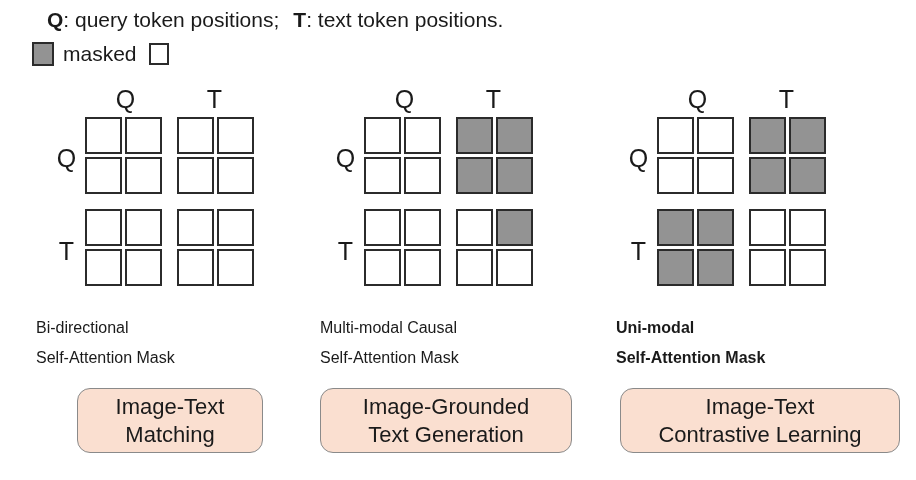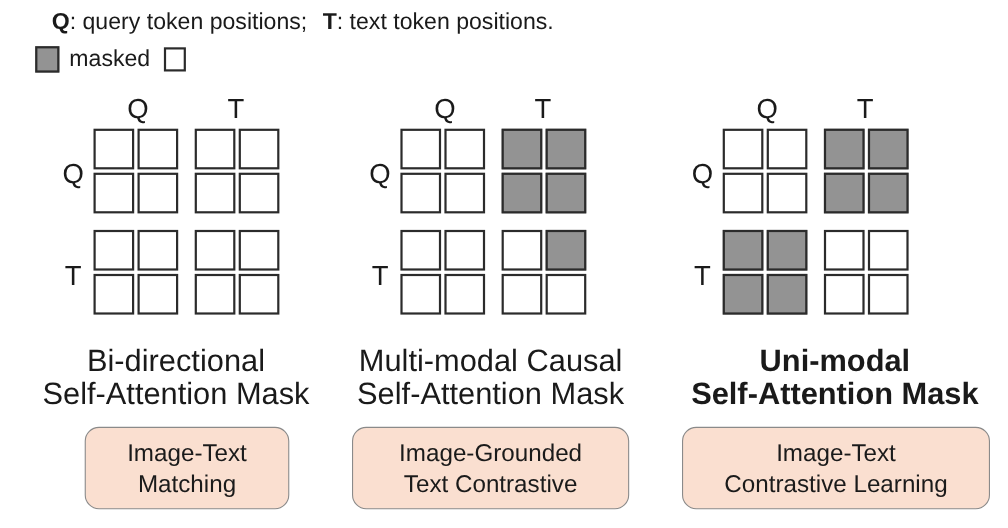--- a/index.html
+++ b/index.html
@@ -120,34 +120,33 @@
     background: #ffffff;
   }
   .cell.on {
     background: #939393;
   }
 
   
   .caption {
     position: absolute;
     top: 313px;
-    font-size: 28px;
+    font-size: 16px;
     line-height: 30px;
-    text-align: center;
     white-space: nowrap;
   }
   #caption-0 { left: 36px;  width: 248px; }
   #caption-1 { left: 320px; width: 252px; }
   #caption-2 { left: 616px; width: 286px; font-weight: bold; }
 
   
   .task-box {
     position: absolute;
     top: 388px;
-    height: 75px;
+    height: 65px;
     box-sizing: border-box;
     background: #fadfd0;
     border: 1.6px solid #8a8a8a;
     border-radius: 13px;
     display: flex;
     flex-direction: column;
     align-items: center;
     justify-content: center;
     font-size: 22px;
     line-height: 28px;
@@ -273,18 +272,18 @@
   <div>Uni-modal</div>
   <div>Self-Attention Mask</div>
 </div>
 
 <div class="task-box" id="task-0">
   <div>Image-Text</div>
   <div>Matching</div>
 </div>
 <div class="task-box" id="task-1">
   <div>Image-Grounded</div>
-  <div>Text Contrastive</div>
+  <div>Text Generation</div>
 </div>
 <div class="task-box" id="task-2">
   <div>Image-Text</div>
   <div>Contrastive Learning</div>
 </div>
 
 </body></html>

